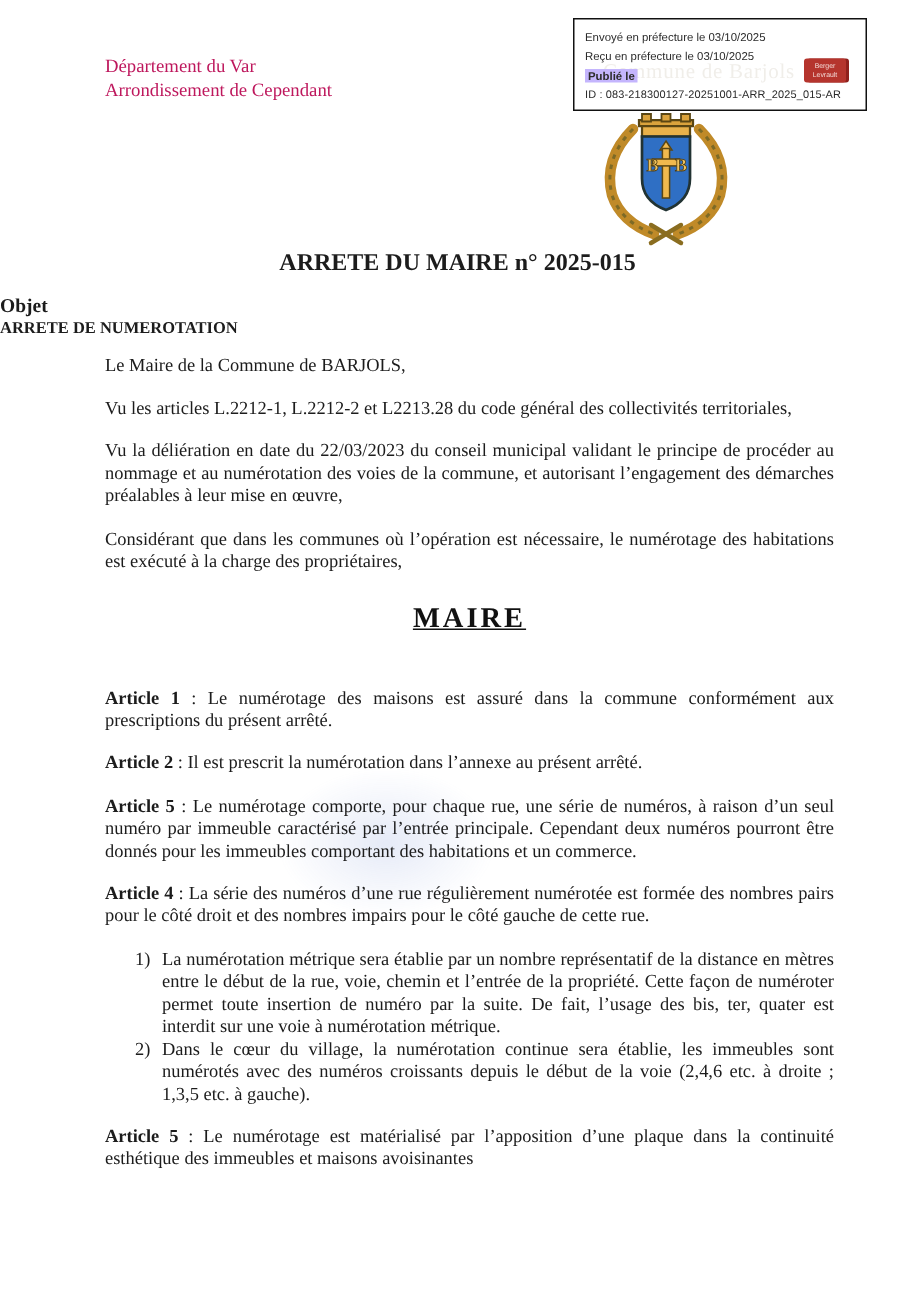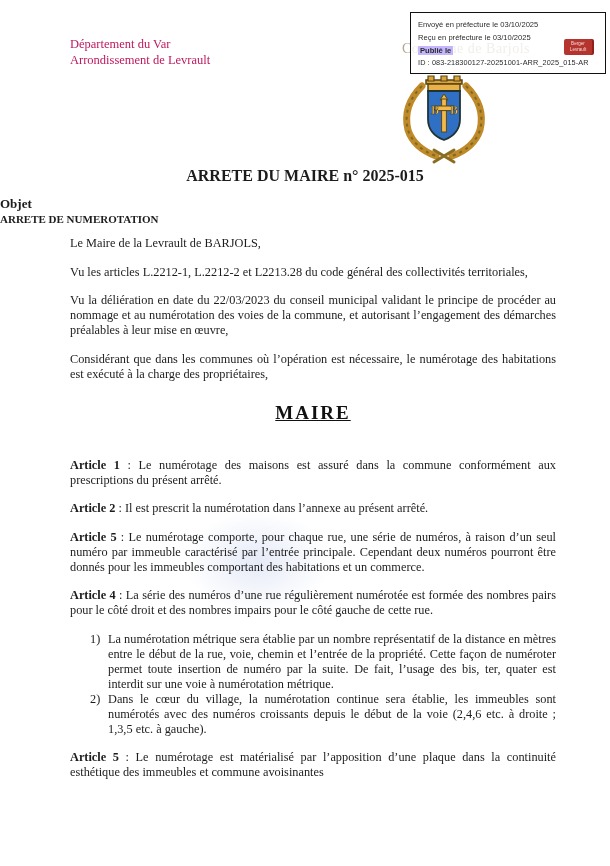--- a/index.html
+++ b/index.html
@@ -10,21 +10,21 @@
     font-family:"Liberation Serif", serif;
     color:#1c1c1c;
     overflow:hidden;
   }
   
   .hdr-left{position:absolute;left:70px;top:36px;font-size:12.5px;line-height:1.3;color:#be185d;}
   
   .commune{position:absolute;left:402px;top:41px;font-size:14px;color:#b4a893;letter-spacing:.5px;}
   
   .stamp{
-    position:absolute;left:410px;top:12px;width:196px;height:62px;
+    position:absolute;left:382px;top:12px;width:196px;height:62px;
     border:1.5px solid #111;background:rgba(255,255,255,.8);
     font-family:"Liberation Sans", sans-serif;font-size:7.6px;color:#2b2b2b;
     padding:5px 6px 3px 7px;box-sizing:border-box;line-height:1.72;
   }
   .stamp .pub{background:#c4b5fd;padding:0 2px;font-weight:bold;text-align:right;}
   .stamp .idline{font-size:7.3px;letter-spacing:.1px;}
   .bl-logo{
     position:absolute;right:13px;top:26px;width:28px;height:16px;
     background:#b5342d;border-radius:2px;color:#f3d9d6;
     font-family:"Liberation Sans", sans-serif;font-size:4.6px;line-height:1.3;
@@ -76,21 +76,21 @@
 </head>
 <body>
 
 <div class="page">
 
   <div class="smudge"></div>
   <div class="bleed"></div>
 
   <div class="hdr-left">
     <div>Département du Var</div>
-    <div>Arrondissement de Levrault</div>
+    <div>Arrondissement de Cependant</div>
   </div>
 
   <div class="commune">Commune de Barjols</div>
 
   <div class="stamp">
     <div>Envoyé en préfecture le 03/10/2025</div>
     <div>Reçu en préfecture le 03/10/2025</div>
     <div><span class="pub">Publié le</span></div>
     <div class="idline">ID : 083-218300127-20251001-ARR_2025_015-AR</div>
     <div class="bl-logo">
@@ -125,21 +125,21 @@
   </div>
 
   <div class="title">ARRETE DU MAIRE n° 2025-015</div>
 
   <div class="subject">
     <div class="objet">Objet</div>
     <div class="subj-title">ARRETE DE NUMEROTATION</div>
   </div>
 
   <div class="body">
-    <p class="nj">Le Maire de la Levrault de BARJOLS,</p>
+    <p class="nj">Le Maire de la Commune de BARJOLS,</p>
     <p class="nj">Vu les articles L.2212-1, L.2212-2 et L2213.28 du code général des collectivités territoriales,</p>
     <p>Vu la déliération en date du 22/03/2023 du conseil municipal validant le principe de procéder au nommage et au numérotation des voies de la commune, et autorisant l’engagement des démarches préalables à leur mise en œuvre,</p>
     <p>Considérant que dans les communes où l’opération est nécessaire, le numérotage des habitations est exécuté à la charge des propriétaires,</p>
 
     <div class="decree">MAIRE</div>
 
     <p><span class="b">Article 1</span><span> : Le numérotage des maisons est assuré dans la commune conformément aux prescriptions du présent arrêté.</span></p>
     <p><span class="b">Article 2</span><span> : Il est prescrit la numérotation dans l’annexe au présent arrêté.</span></p>
     <p><span class="b">Article 5</span><span> : Le numérotage comporte, pour chaque rue, une série de numéros, à raison d’un seul numéro par immeuble caractérisé par l’entrée principale. Cependant deux numéros pourront être donnés pour les immeubles comportant des habitations et un commerce.</span></p>
     <p><span class="b">Article 4</span><span> : La série des numéros d’une rue régulièrement numérotée est formée des nombres pairs pour le côté droit et des nombres impairs pour le côté gauche de cette rue.</span></p>
@@ -148,16 +148,16 @@
       <div class="list-row">
         <span class="list-num">1)</span>
         <span class="list-text">La numérotation métrique sera établie par un nombre représentatif de la distance en mètres entre le début de la rue, voie, chemin et l’entrée de la propriété. Cette façon de numéroter permet toute insertion de numéro par la suite. De fait, l’usage des bis, ter, quater est interdit sur une voie à numérotation métrique.</span>
       </div>
       <div class="list-row">
         <span class="list-num">2)</span>
         <span class="list-text">Dans le cœur du village, la numérotation continue sera établie, les immeubles sont numérotés avec des numéros croissants depuis le début de la voie (2,4,6 etc. à droite ; 1,3,5 etc. à gauche).</span>
       </div>
     </div>
 
-    <p><span class="b">Article 5</span><span> : Le numérotage est matérialisé par l’apposition d’une plaque dans la continuité esthétique des immeubles et commune avoisinantes</span></p>
+    <p><span class="b">Article 5</span><span> : Le numérotage est matérialisé par l’apposition d’une plaque dans la continuité esthétique des immeubles et maisons avoisinantes</span></p>
   </div>
 
 </div>
 
 </body></html>

